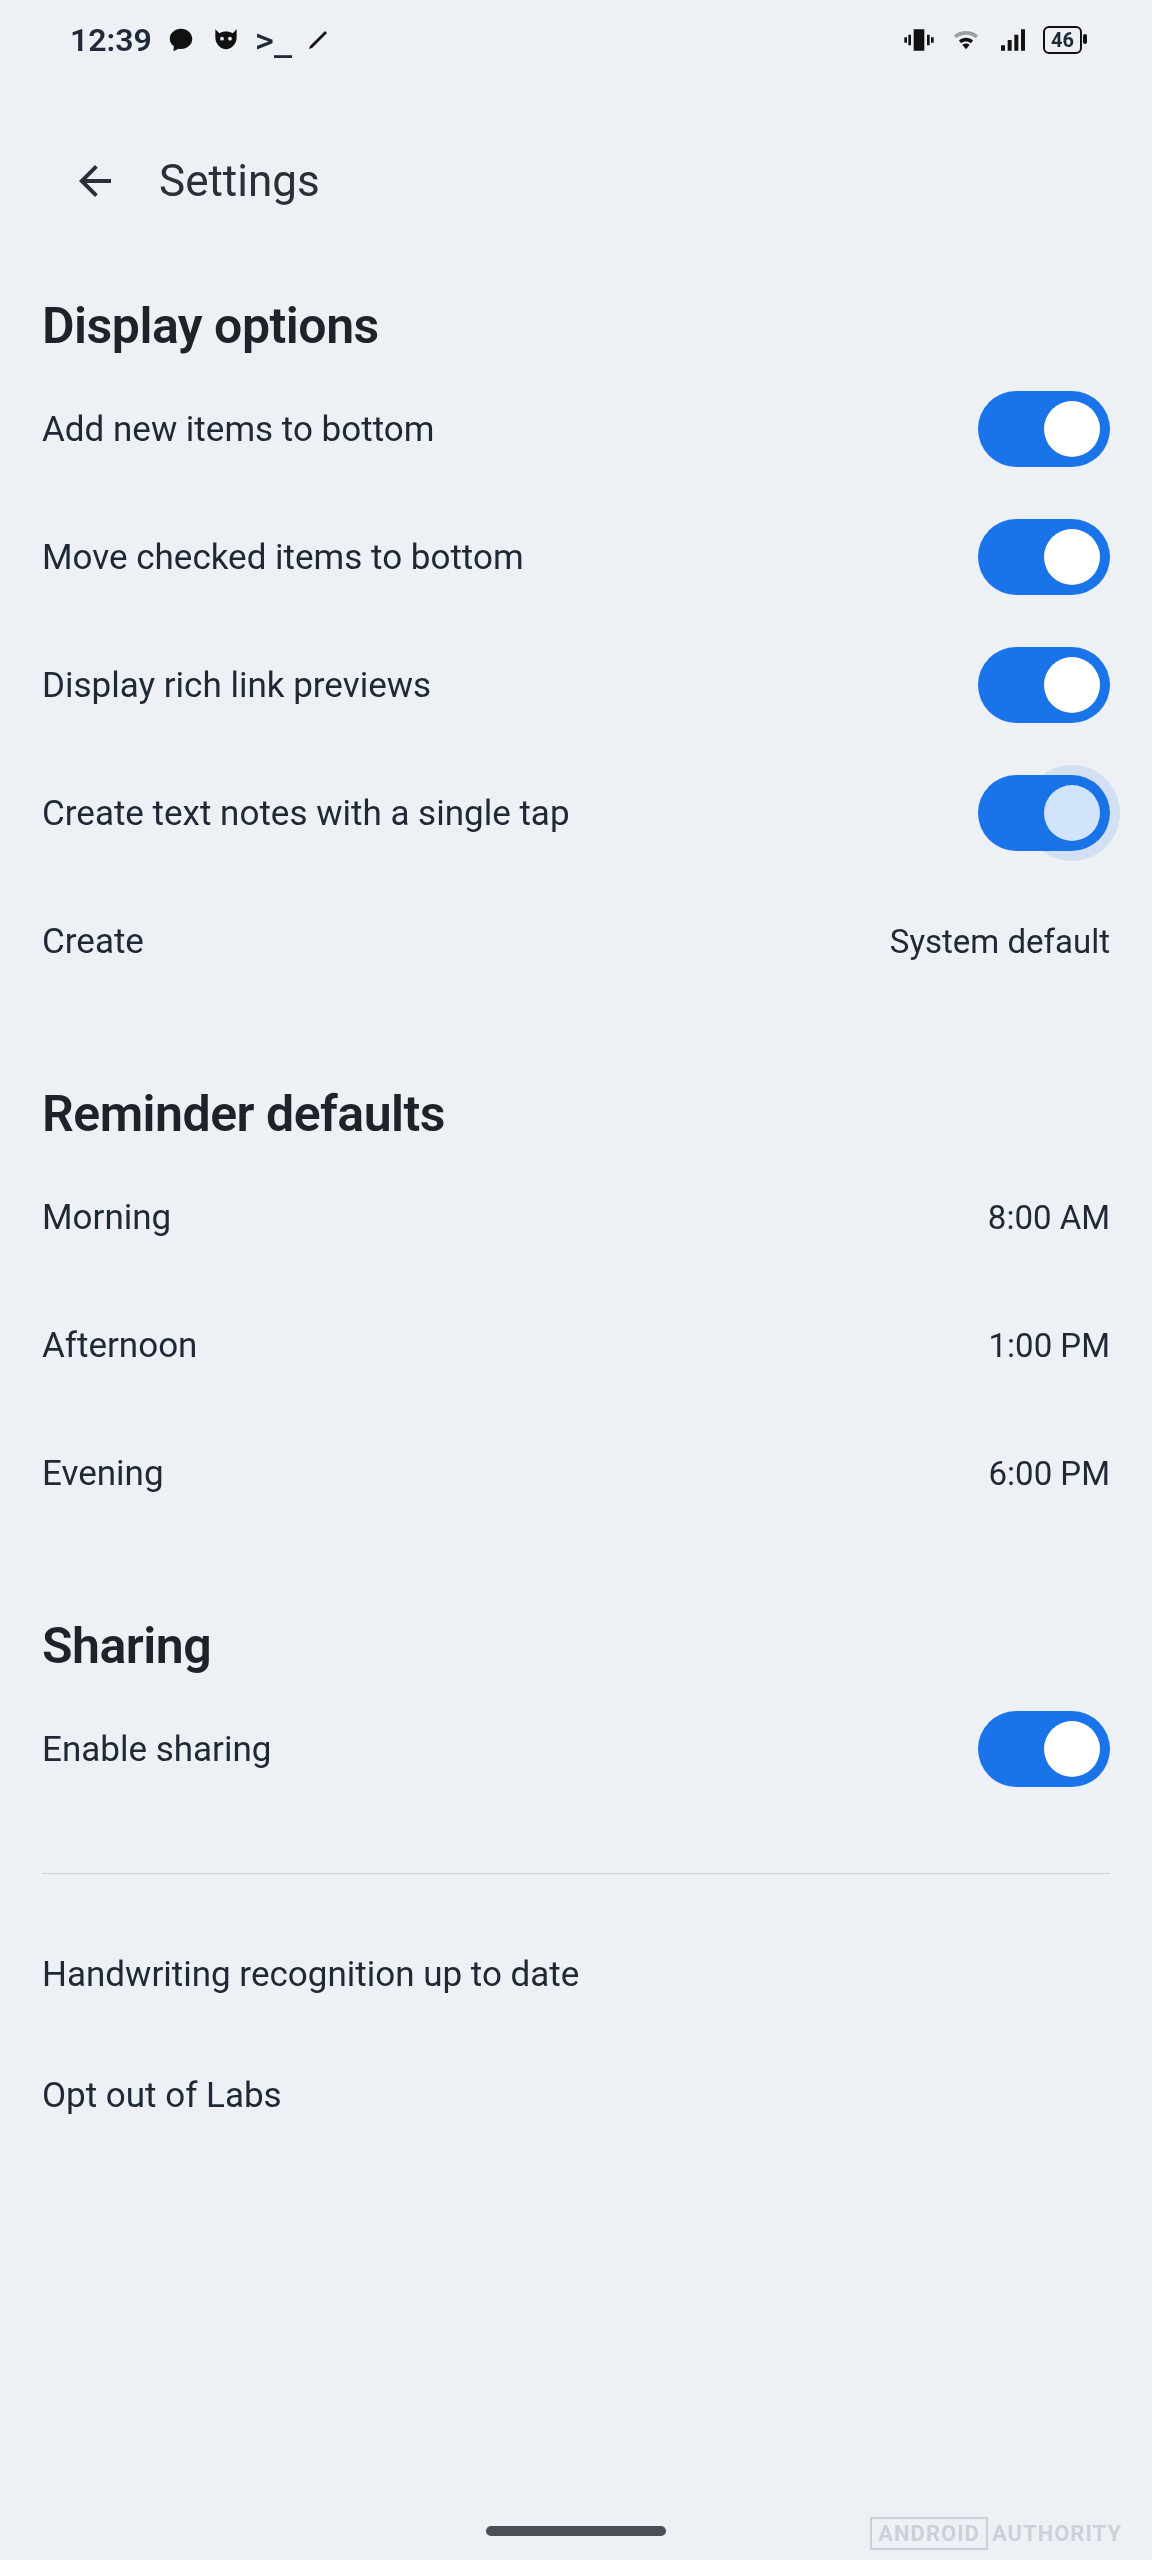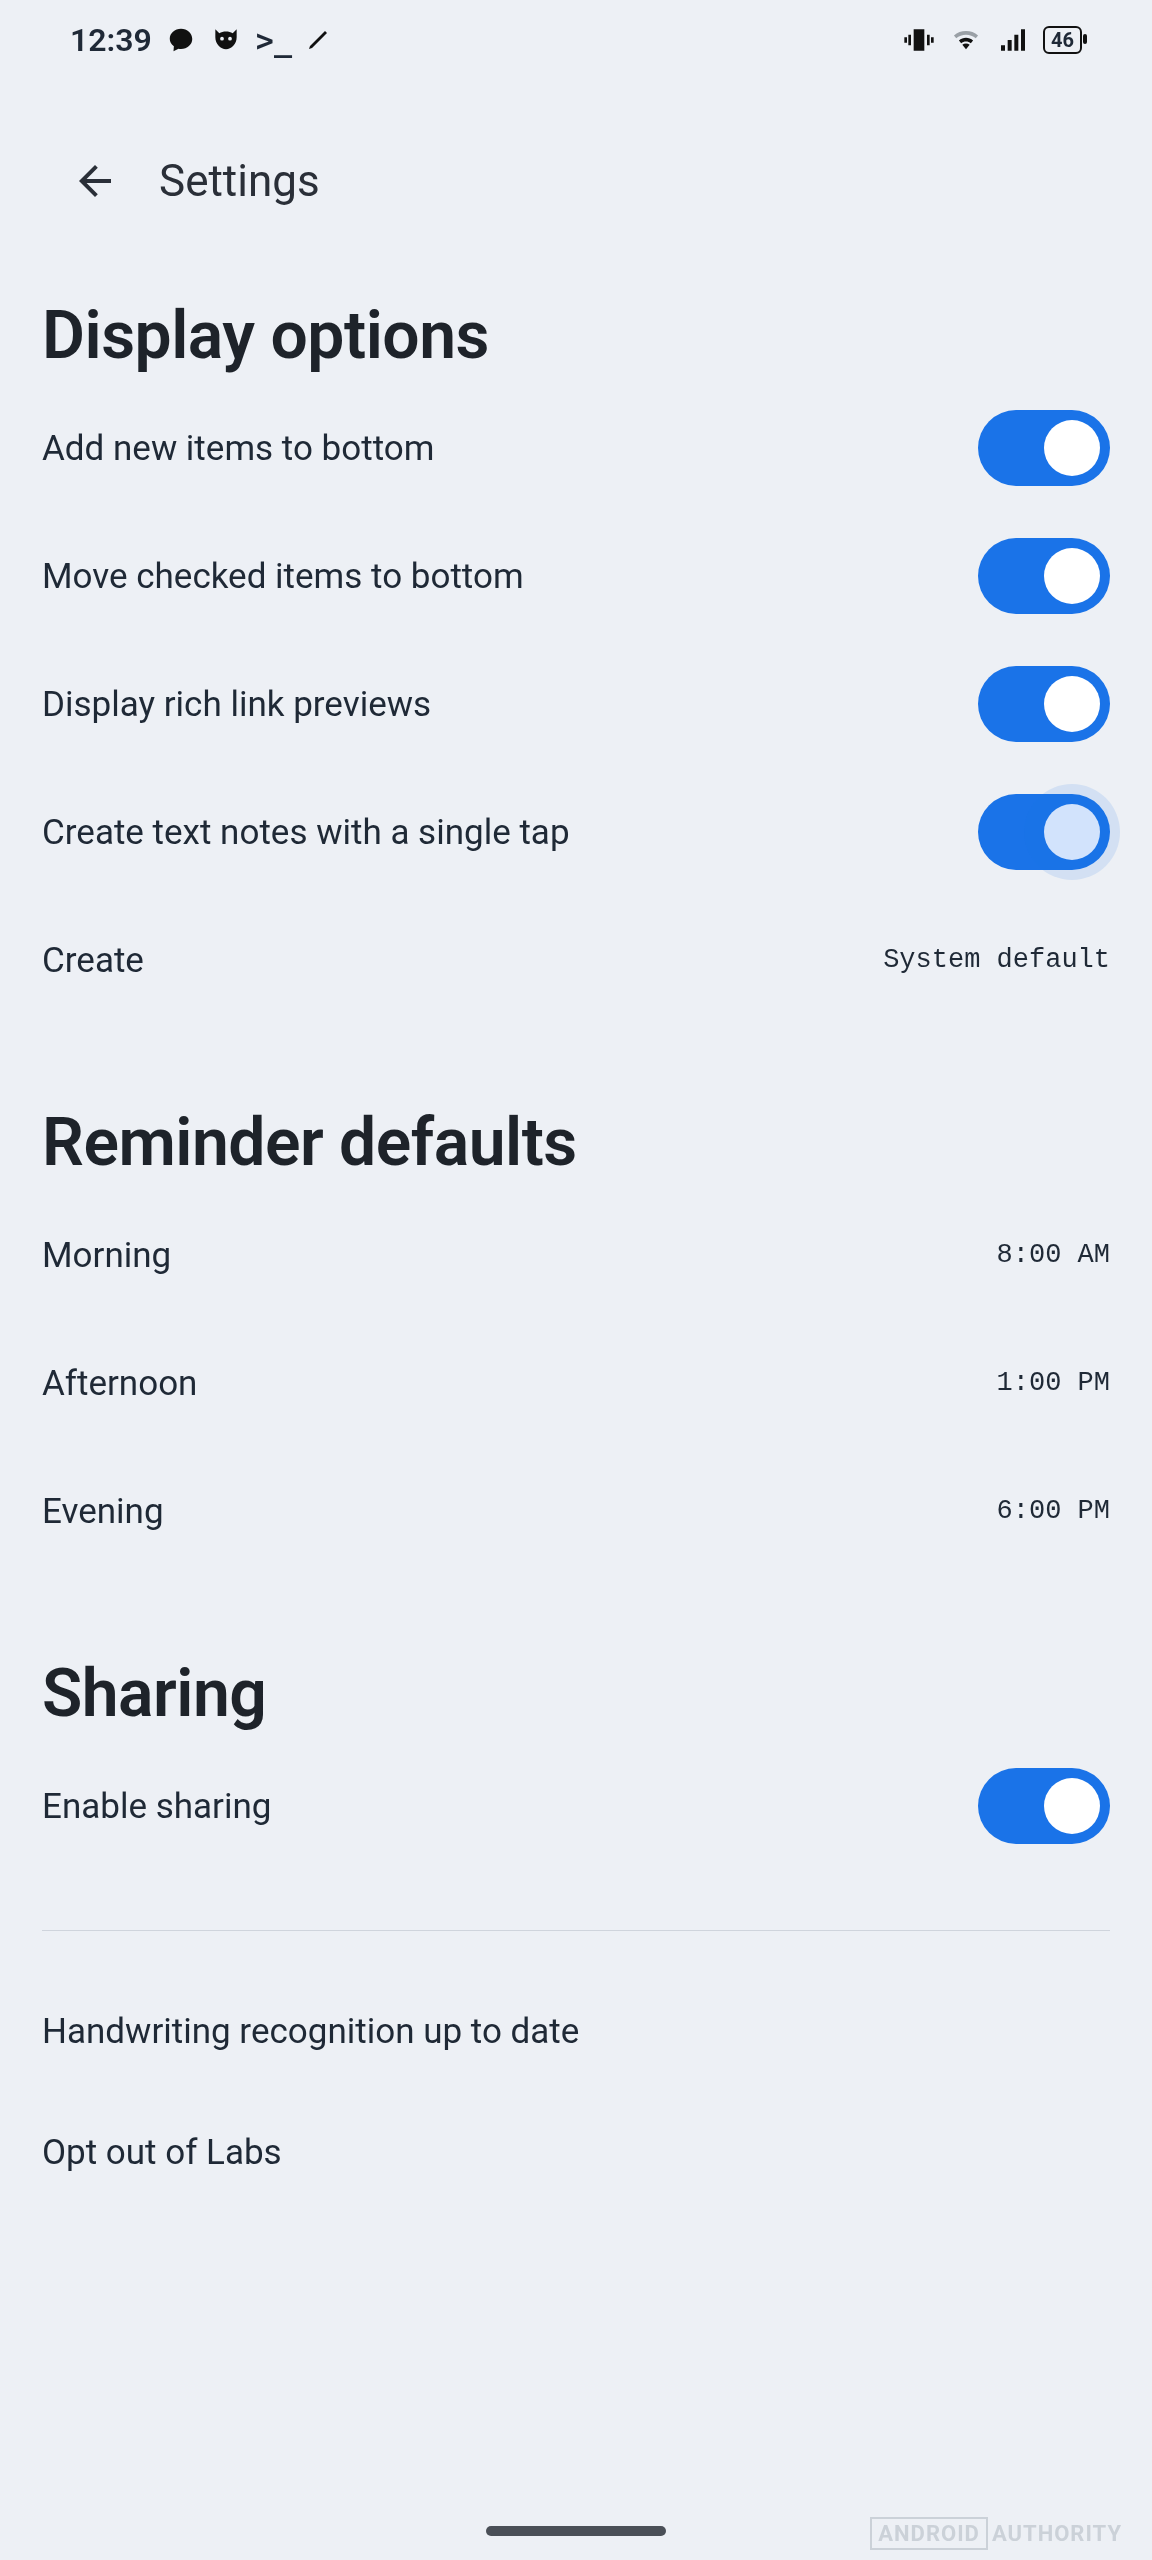--- a/index.html
+++ b/index.html
@@ -34,42 +34,41 @@
     padding: 75px 45px 10px 71px;
   }
   .appbar .back { display:inline-flex; }
   .appbar .title {
     font-size: 44px;
     font-weight: 400;
     color: #2a2f38;
   }
   .content { padding: 0 42px; }
   .section-title {
-    font-size: 66px;
+    font-size: 50px;
     font-weight: 600;
     color: #1e232a;
     padding: 80px 0 10px 0;
     letter-spacing: -0.5px;
   }
   .row {
     display:flex;
     align-items:center;
     justify-content:space-between;
     min-height: 128px;
     gap: 20px;
   }
   .row .label {
     font-size: 35px;
     color: #1f2936;
     font-weight: 400;
   }
   .row .value {
-    font-size: 27px;
+    font-size: 33px;
     color: #1f2936;
-    font-family: Liberation Mono, monospace;
   }
   .switch {
     position: relative;
     width: 132px;
     height: 76px;
     border-radius: 76px;
     background: #1a73e8;
     flex-shrink: 0;
   }
   .switch::after {

